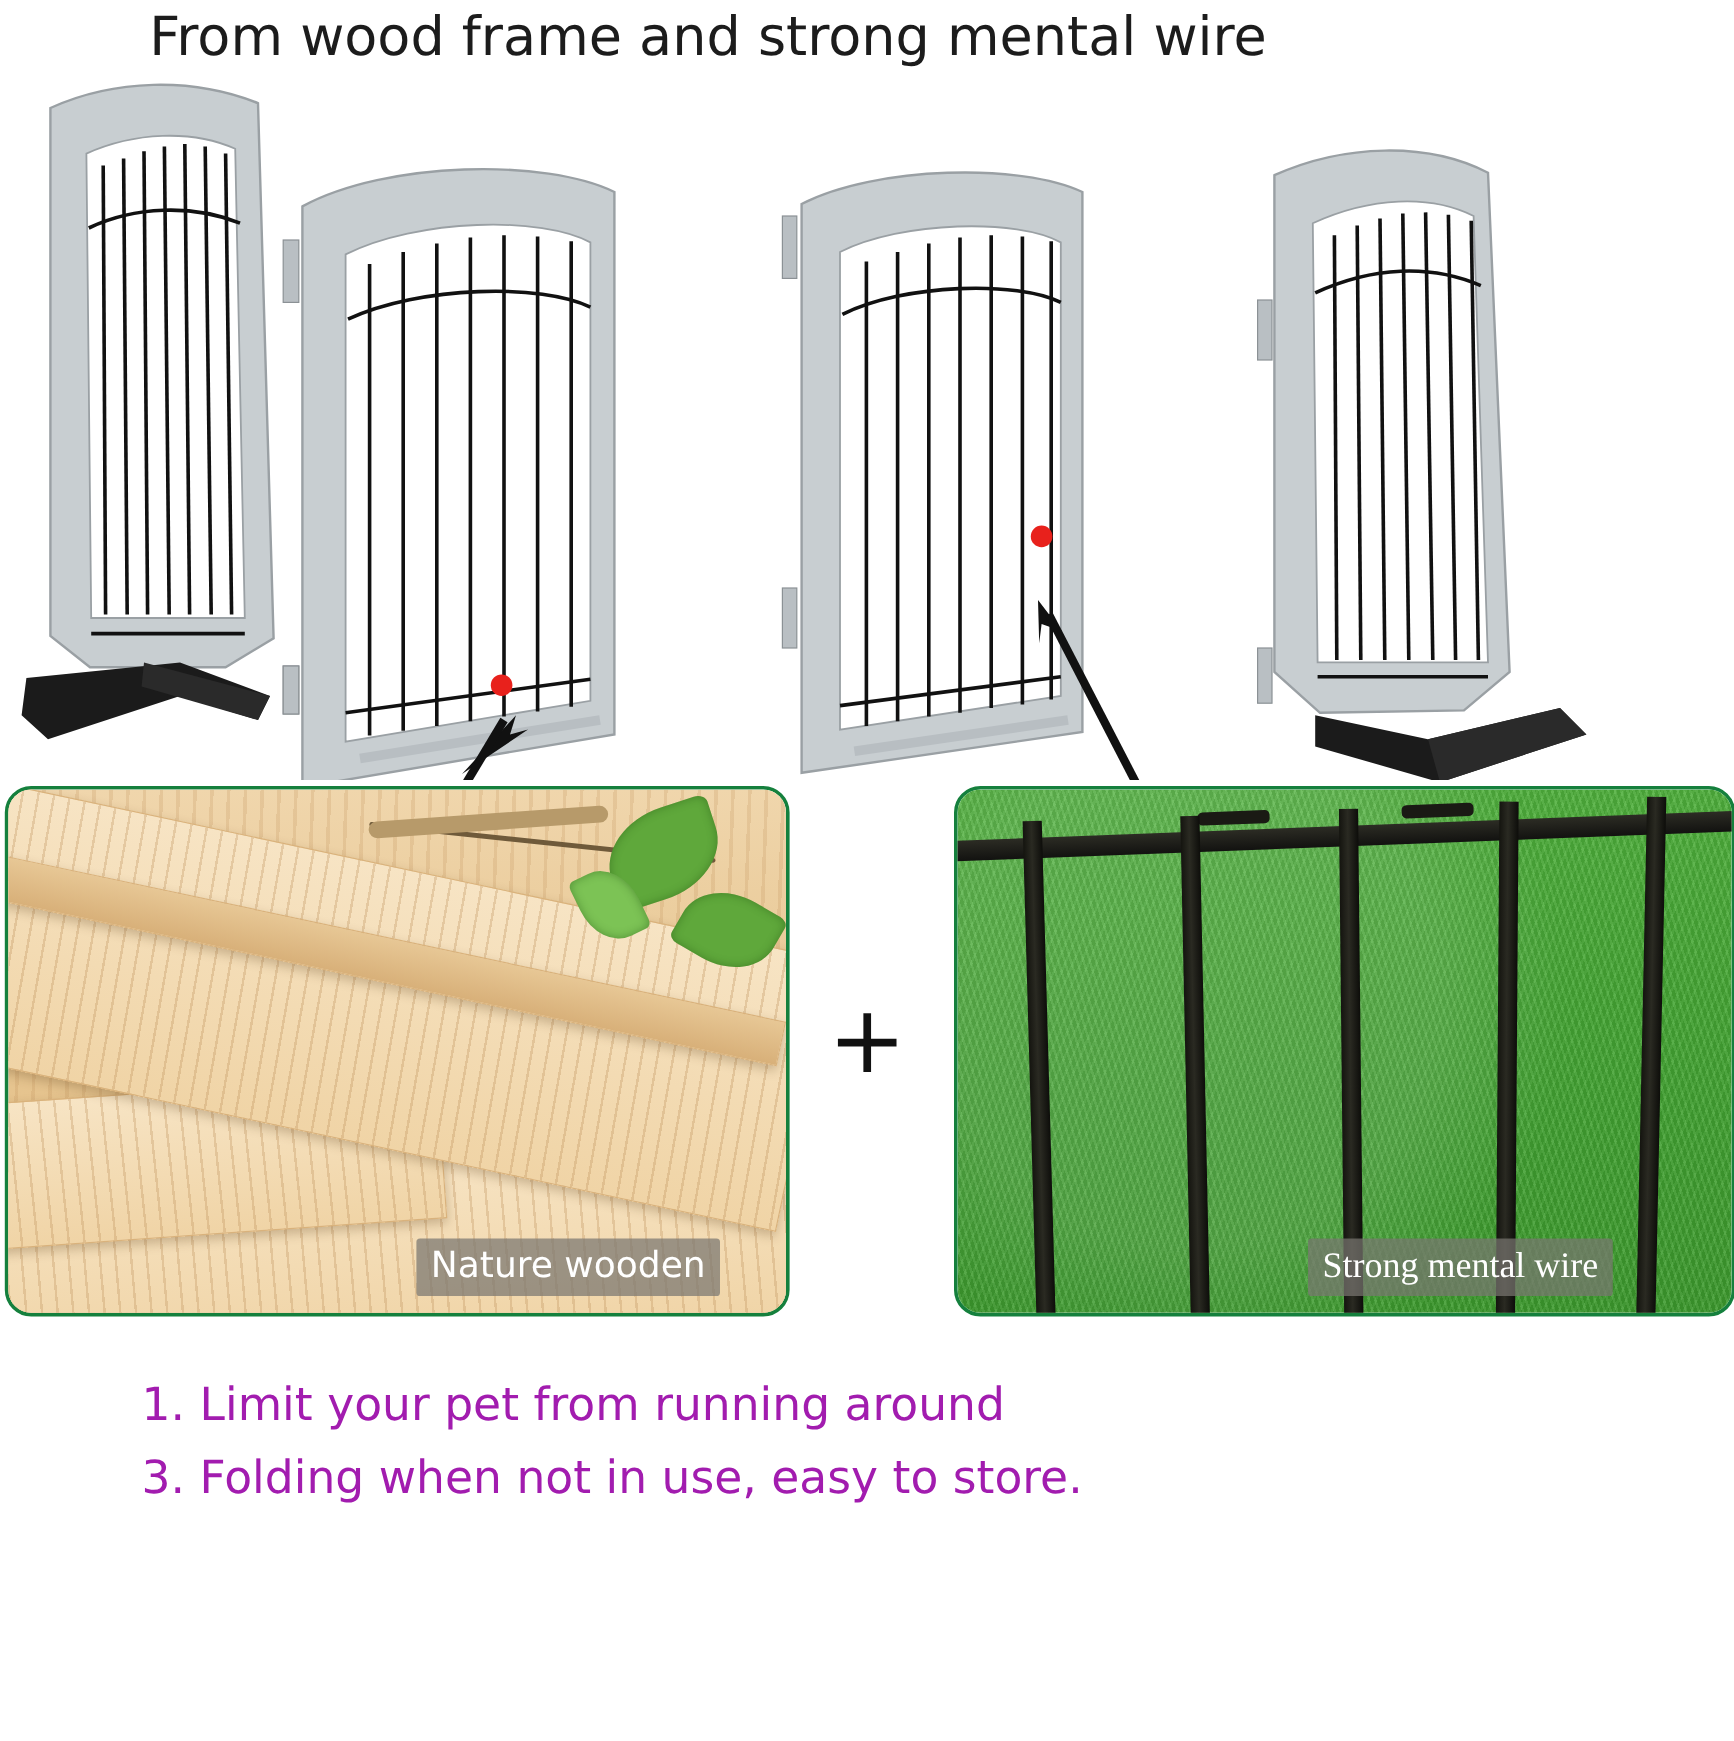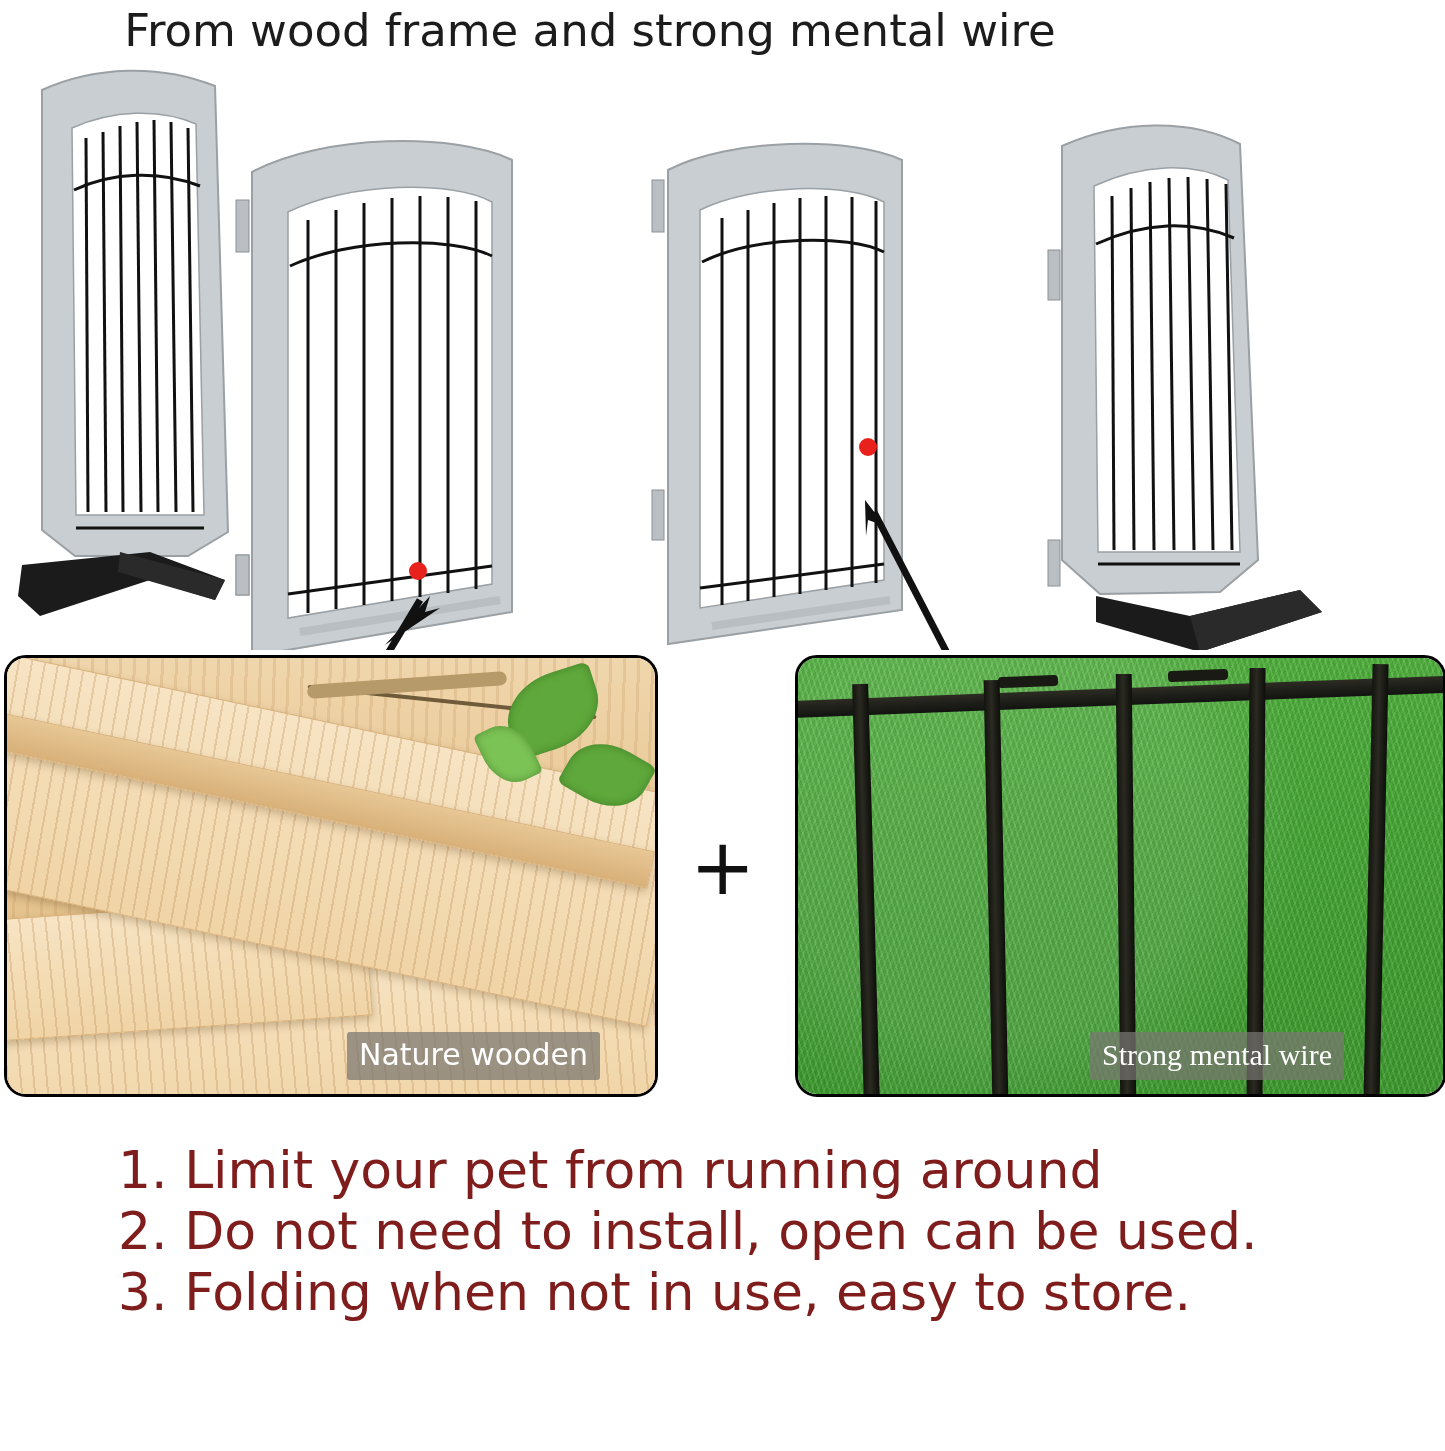--- a/index.html
+++ b/index.html
@@ -34,21 +34,21 @@
     position: absolute;
     top: 60px;
     left: 0;
     width: 1445px;
     height: 590px;
   }
 
   
   .card {
     position: absolute;
-    border: 3px solid #000000;
+    border: 3px solid #15803d;
     border-radius: 22px;
     overflow: hidden;
   }
   .card-caption {
     position: absolute;
     bottom: 14px;
     padding: 4px 12px 6px 12px;
     background: rgba(120,118,112,0.72);
     color: #ffffff;
     font-size: 30px;
@@ -129,23 +129,23 @@
   }
 
   
   .features {
     position: absolute;
     left: 118px;
     top: 1140px;
     width: 1300px;
   }
   .feature {
-    font-size: 52px;
+    font-size: 38px;
     line-height: 61px;
-    color: #7f1d1d;
+    color: #a21caf;
     white-space: nowrap;
   }
 </style>
 </head>
 <body>
 
 <div class="headline">From wood frame and strong mental wire</div>
 
 <div class="gate-area">
 
@@ -277,15 +277,14 @@
   <div class="bar" style="left:190px; top:22px; transform:rotate(-1.2deg);"></div>
   <div class="bar" style="left:320px; top:16px; transform:rotate(-0.6deg);"></div>
   <div class="bar" style="left:450px; top:10px; transform:rotate(0.4deg);"></div>
   <div class="bar" style="left:570px; top:6px; transform:rotate(1.2deg);"></div>
 
   <div class="card-caption" style="left:292px;">Strong mental wire</div>
 </div>
 
 <div class="features">
   <div class="feature">1. Limit your pet from running around</div>
-  <div class="feature">2. Do not need to install, open can be used.</div>
   <div class="feature">3. Folding when not in use, easy to store.</div>
 </div>
 
 </body></html>

